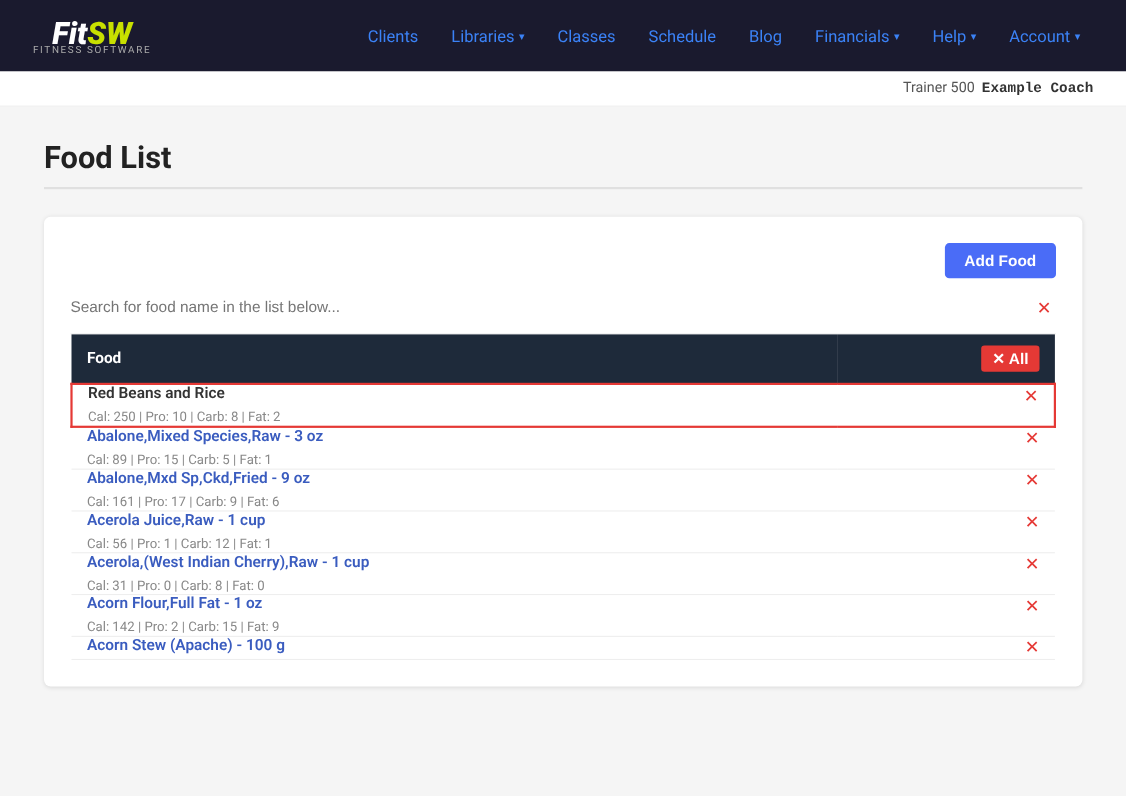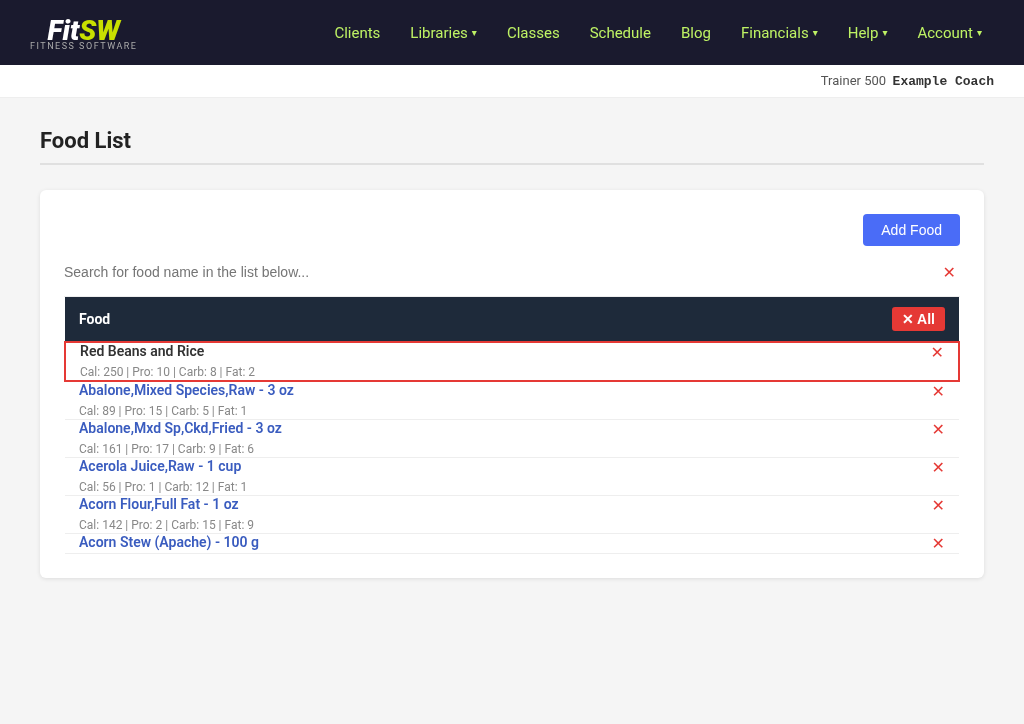--- a/index.html
+++ b/index.html
@@ -20,21 +20,21 @@
     .logo-fit { color: #fff; font-size: 28px; font-weight: 900; font-style: italic; }
     .logo-sw { color: #c8e000; font-size: 28px; font-weight: 900; font-style: italic; }
     .logo-sub { color: #aaa; font-size: 9px; letter-spacing: 1.5px; display: block; margin-top: -6px; text-transform: uppercase; }
     .nav-links {
       display: flex;
       align-items: center;
       gap: 6px;
       list-style: none;
     }
     .nav-links li a {
-      color: #bef264;
+      color: #3b82f6;
       text-decoration: none;
       padding: 8px 12px;
       font-size: 15px;
       display: flex;
       align-items: center;
       gap: 4px;
       text-align: right;
     }
     .nav-caret { font-size: 10px; }
 
@@ -49,21 +49,21 @@
     }
     .subheader strong { font-weight: 700; color: #333; font-family: Liberation Mono, monospace; }
 
     
     .main-content {
       padding: 30px 40px;
       max-width: 1024px;
       margin: 0 auto;
     }
     .page-title {
-      font-size: 22px;
+      font-size: 28px;
       font-weight: 700;
       color: #222;
       margin-bottom: 10px;
     }
     .title-divider {
       border: none;
       border-top: 2px solid #e0e0e0;
       margin-bottom: 25px;
     }
 
@@ -81,21 +81,21 @@
       justify-content: flex-end;
       margin-bottom: 14px;
     }
     .btn-add-food {
       background: #4a6cf7;
       color: #fff;
       border: none;
       padding: 8px 18px;
       border-radius: 4px;
       font-size: 14px;
-      font-weight: 400;
+      font-weight: 700;
       cursor: pointer;
     }
 
     
     .search-row {
       display: flex;
       align-items: center;
       border-bottom: 1px solid #eee;
       padding-bottom: 12px;
       margin-bottom: 0;
@@ -258,27 +258,33 @@
               <button class="remove-btn">✕</button>
             </td>
           </tr>
           <tr>
             <td><span class="food-name">Abalone,Mixed Species,Raw - 3 oz</span><span class="food-meta">Cal: 89  |  Pro: 15  |  Carb: 5  |  Fat: 1</span></td>
             <td class="td-action">
               <button class="remove-btn">✕</button>
             </td>
           </tr>
           <tr>
-            <td><span class="food-name">Abalone,Mxd Sp,Ckd,Fried - 3 oz</span><span class="food-meta">Cal: 161  |  Pro: 17  |  Carb: 9  |  Fat: 6</span></td>
+            <td><span class="food-name">Abalone,Mxd Sp,Ckd,Fried - 9 oz</span><span class="food-meta">Cal: 161  |  Pro: 17  |  Carb: 9  |  Fat: 6</span></td>
             <td class="td-action">
               <button class="remove-btn">✕</button>
             </td>
           </tr>
           <tr>
             <td><span class="food-name">Acerola Juice,Raw - 1 cup</span><span class="food-meta">Cal: 56  |  Pro: 1  |  Carb: 12  |  Fat: 1</span></td>
+            <td class="td-action">
+              <button class="remove-btn">✕</button>
+            </td>
+          </tr>
+          <tr>
+            <td><span class="food-name">Acerola,(West Indian Cherry),Raw - 1 cup</span><span class="food-meta">Cal: 31  |  Pro: 0  |  Carb: 8  |  Fat: 0</span></td>
             <td class="td-action">
               <button class="remove-btn">✕</button>
             </td>
           </tr>
           <tr>
             <td><span class="food-name">Acorn Flour,Full Fat - 1 oz</span><span class="food-meta">Cal: 142  |  Pro: 2  |  Carb: 15  |  Fat: 9</span></td>
             <td class="td-action">
               <button class="remove-btn">✕</button>
             </td>
           </tr>

